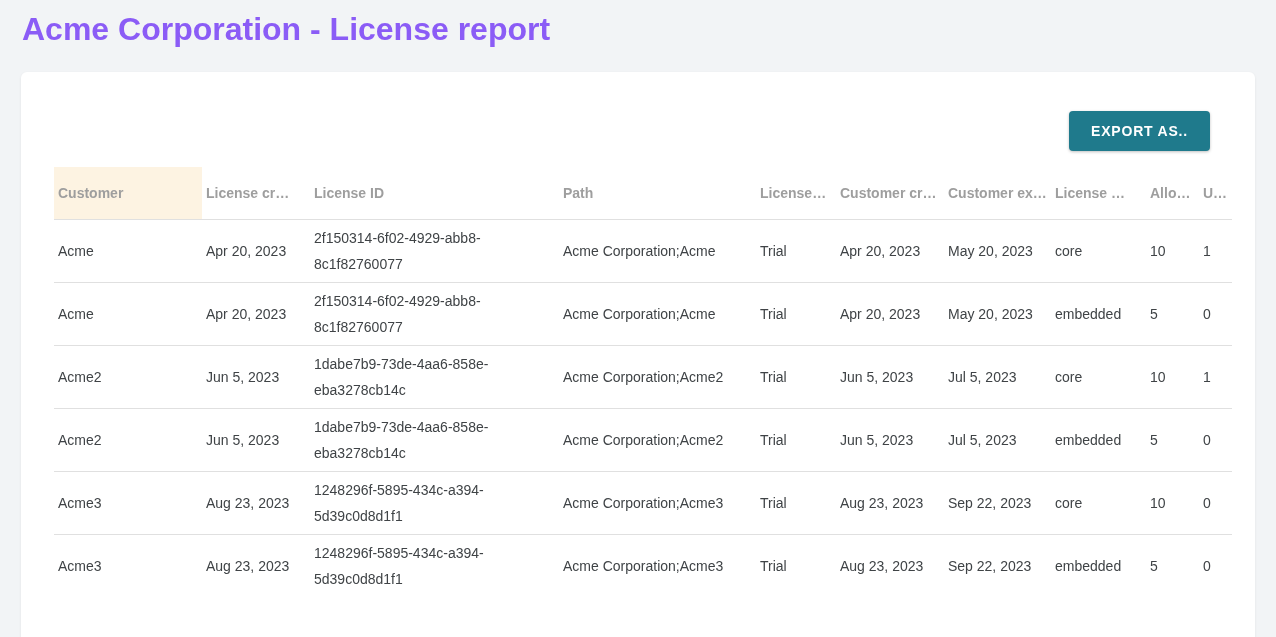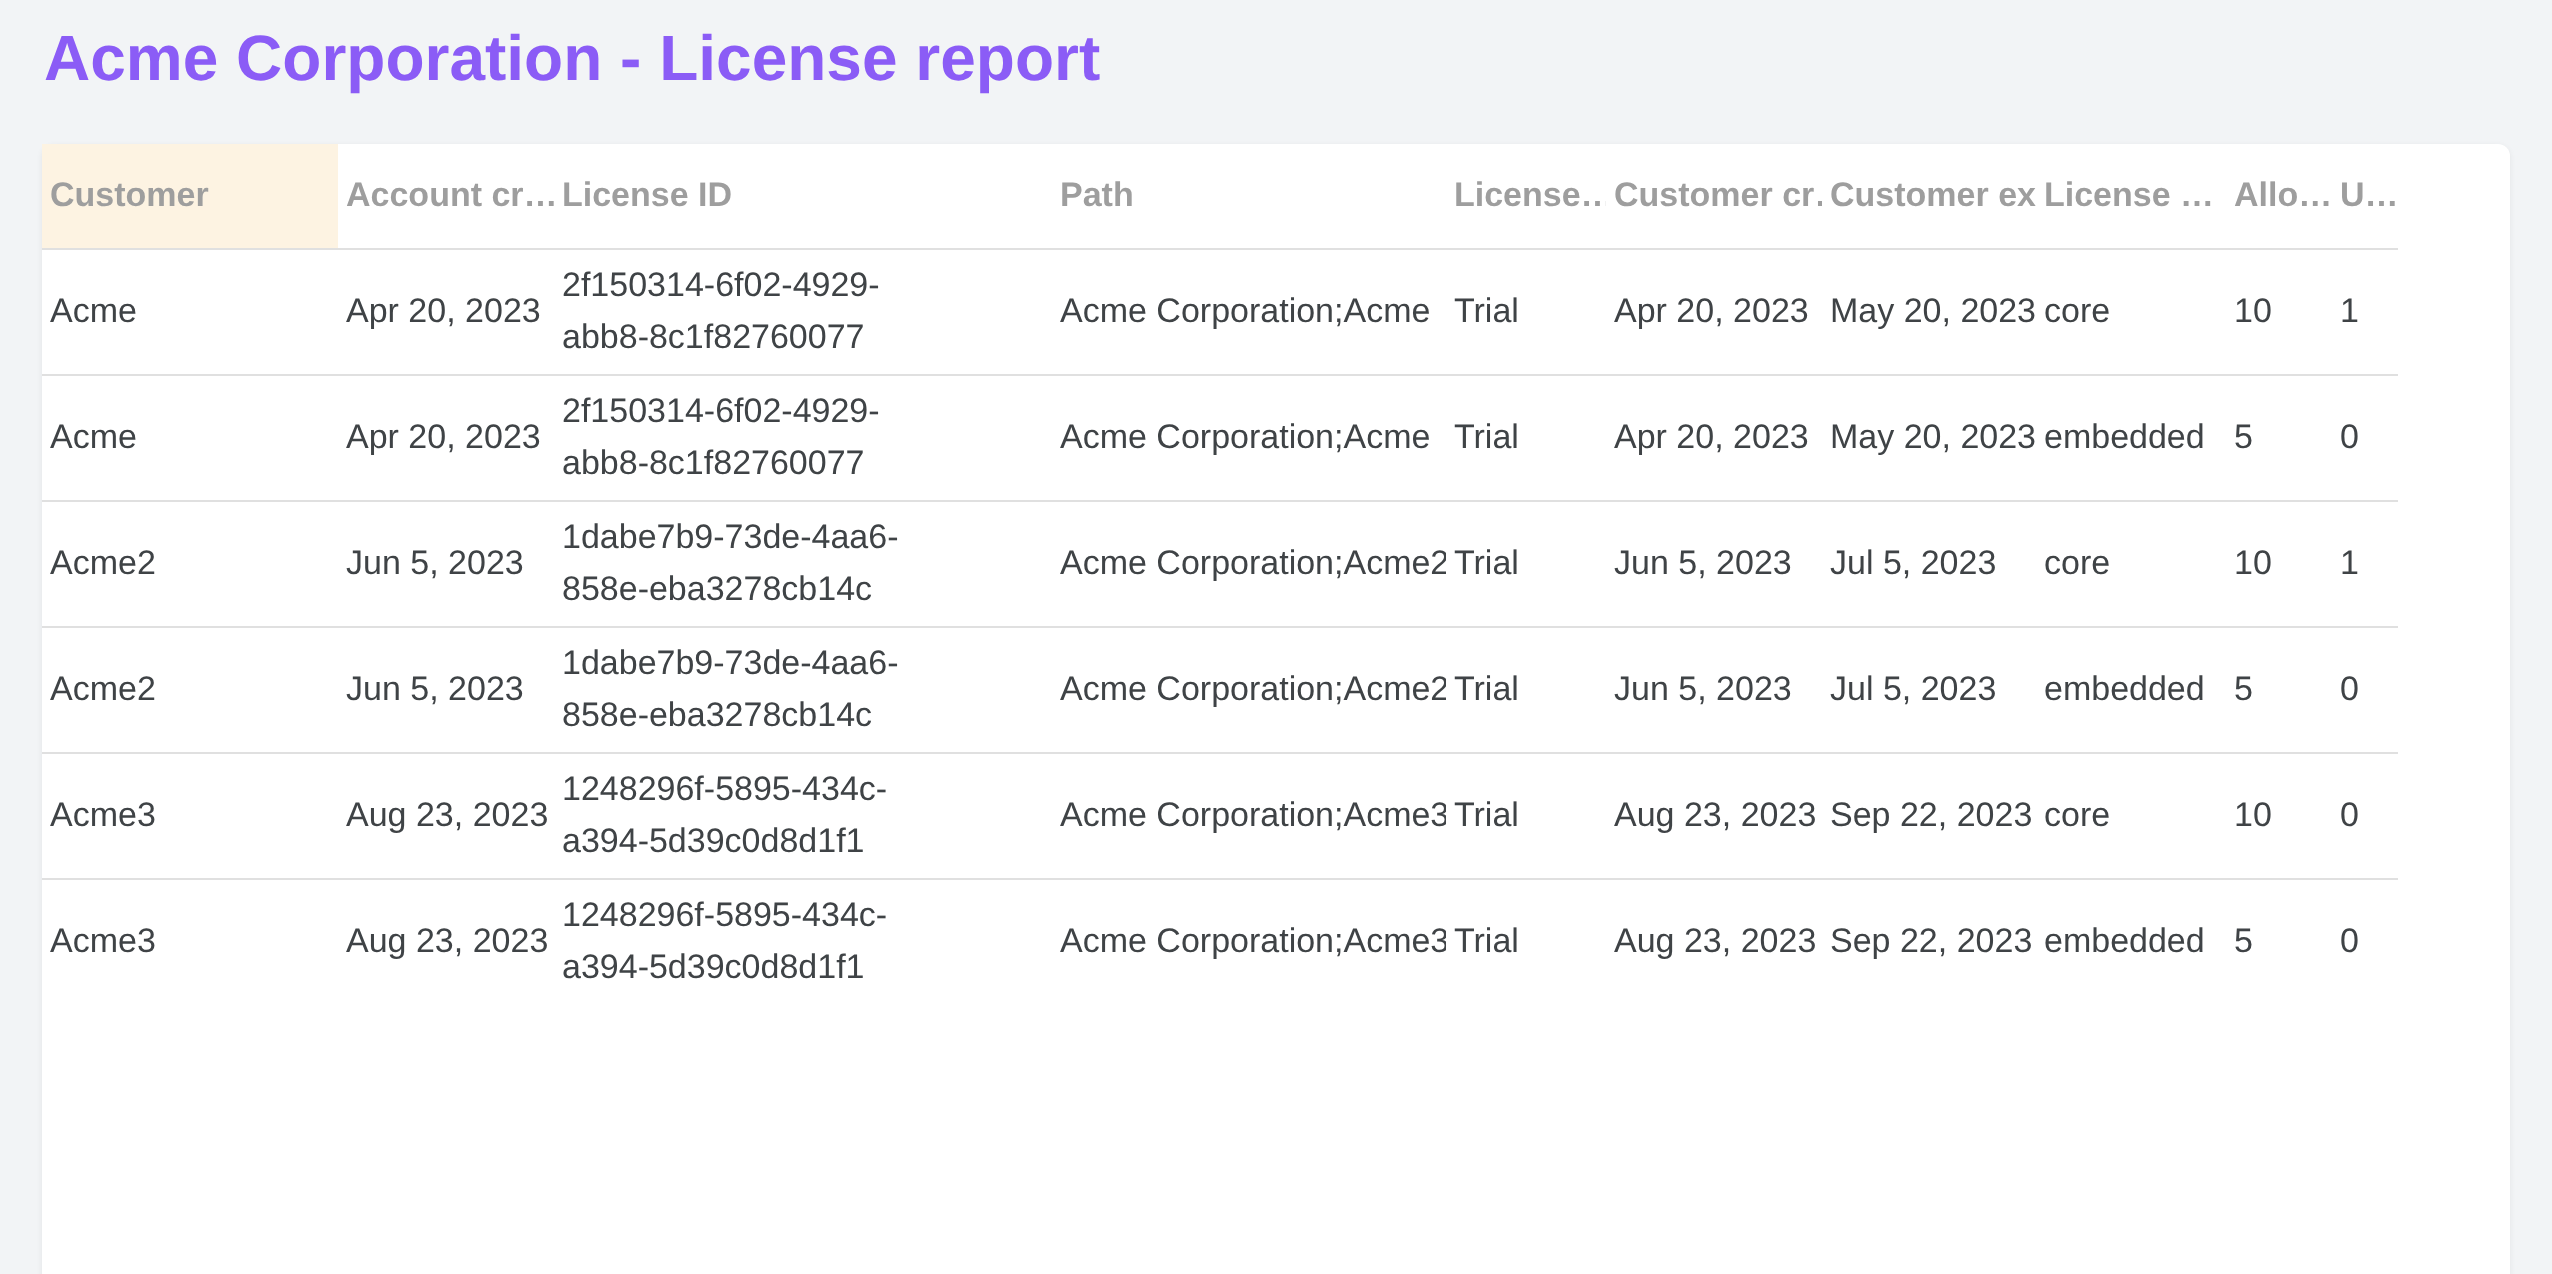--- a/index.html
+++ b/index.html
@@ -42,24 +42,25 @@
     border: none;
     border-radius: 4px;
     font-family: "Liberation Sans", sans-serif;
     font-size: 14px;
     font-weight: bold;
     letter-spacing: 0.8px;
     cursor: pointer;
     box-shadow: 0 1px 3px rgba(0,0,0,0.25);
   }
   .report-table {
+    margin-left: 33px;
     width: 1178px;
     border-collapse: collapse;
     table-layout: fixed;
-    font-size: 17px;
+    font-size: 14px;
   }
   .report-table th {
     height: 52px;
     text-align: left;
     vertical-align: middle;
     font-weight: bold;
     color: #9e9e9e;
     padding: 0 8px 0 4px;
     white-space: nowrap;
     overflow: hidden;
@@ -98,26 +99,29 @@
   .col-used            { width: 33px;  }
 </style>
 </head>
 <body>
 
 <div class="page-header">
   <h1 class="page-title">Acme Corporation - License report</h1>
 </div>
 
 <div class="card">
+  <div class="toolbar">
+    <button class="export-button">EXPORT AS..</button>
+  </div>
 
   <table class="report-table">
     <thead>
       <tr id="header-row">
           <th class="col-customer highlighted">Customer</th>
-          <th class="col-account_created">Account cr…</th>
+          <th class="col-account_created">License cr…</th>
           <th class="col-account_id">License ID</th>
           <th class="col-path">Path</th>
           <th class="col-license_type">License…</th>
           <th class="col-license_created">Customer cr…</th>
           <th class="col-license_expires">Customer ex…</th>
           <th class="col-license_model">License …</th>
           <th class="col-allowed">Allo…</th>
           <th class="col-used">U…</th>
         </tr>
     </thead>

